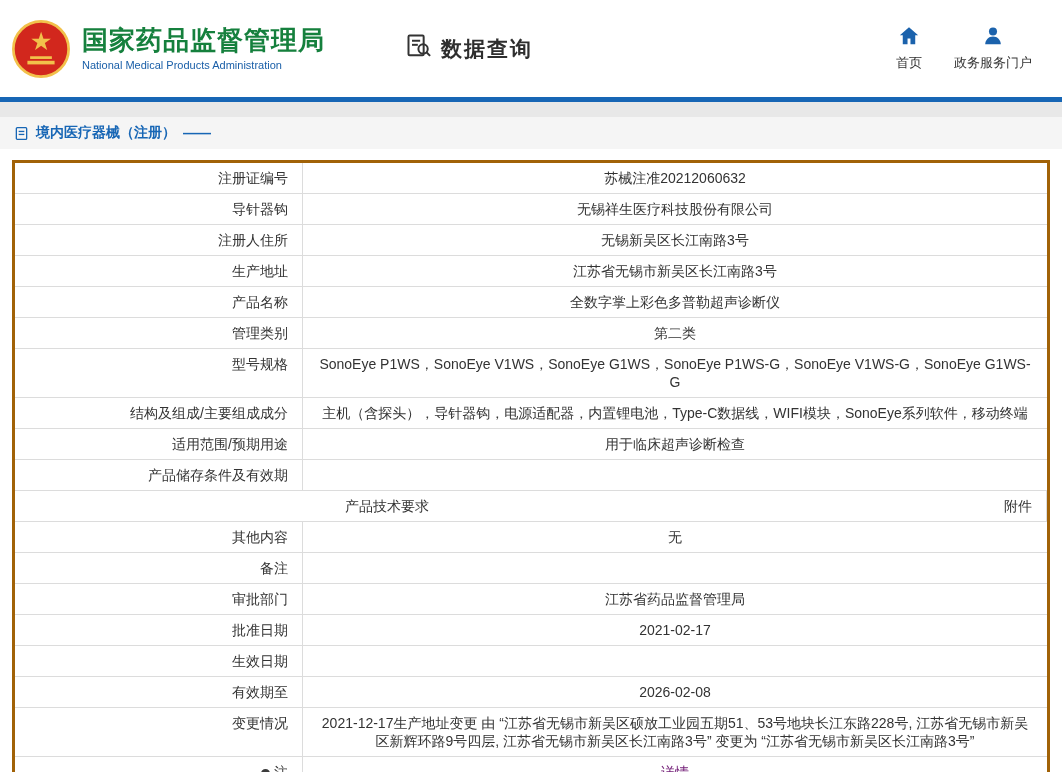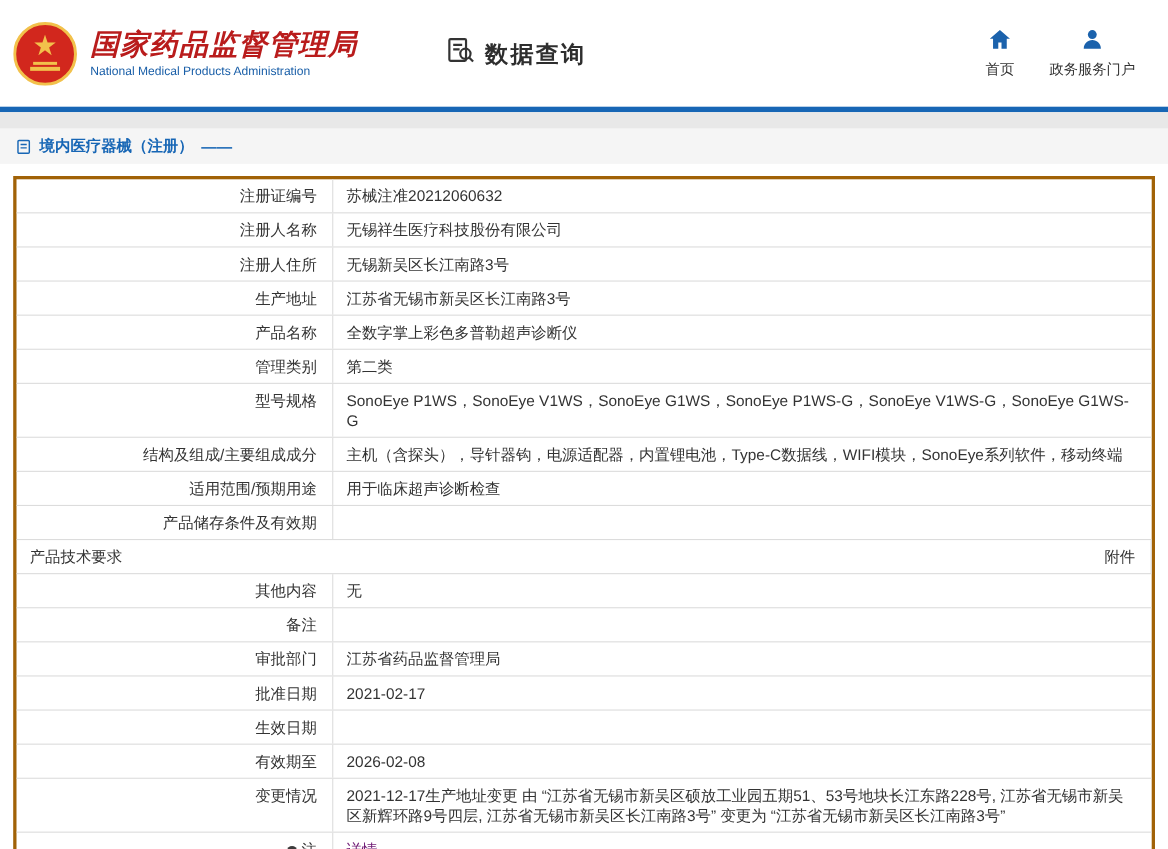--- a/index.html
+++ b/index.html
@@ -9,21 +9,21 @@
     background:#ffffff;
     font-family:"Liberation Sans","DejaVu Sans",sans-serif;
     color:#333;
     overflow:hidden;
   }
 
   
   .header { height:97px; display:flex; align-items:center; padding:0 30px 0 12px; background:#fff; }
   .brand { display:flex; align-items:center; gap:12px; cursor:pointer; }
   .emblem { width:58px; height:58px; flex:0 0 58px; }
-  .brand-zh { font-size:26px; font-weight:bold; color:#b91c1c; letter-spacing:1px; line-height:1.15;font-style:italic; }
+  .brand-zh { font-size:26px; font-weight:bold; color:#15803d; letter-spacing:1px; line-height:1.15; }
   .brand-en { font-size:11px; color:#1a5fa8; margin-top:3px; }
   .query-head { display:flex; align-items:center; gap:8px; margin-left:80px; font-size:21px; font-weight:bold; color:#2e2e2e; letter-spacing:2px; }
   .query-head svg { width:28px; height:28px; }
   .top-nav { margin-left:auto; display:flex; gap:32px; }
   .nav-item { display:flex; flex-direction:column; align-items:center; gap:4px; font-size:13px; color:#333; cursor:pointer; }
   .nav-item svg { width:22px; height:22px; }
 
   .blue-line { height:5px; background:#1766b5; }
   .gray-strip { height:15px; background:#e8e8e8; }
 
@@ -31,21 +31,21 @@
   .breadcrumb { height:32px; background:#f5f5f5; display:flex; align-items:center; gap:7px; padding:0 14px; font-size:14px; font-weight:bold; color:#1766b5;text-align:right; }
   .breadcrumb a { color:#1766b5; text-decoration:none; cursor:pointer; }
   .bc-icon svg { width:15px; height:15px; display:block; }
 
   
   .info-table { margin:11px 12px; border:3px solid #a16207; background:#fff; }
   .row { display:flex; border-bottom:1px solid #dcdcdc; }
   .row:last-child { border-bottom:none; }
   .cell { padding:6px 12px; font-size:14px; line-height:18px; min-height:30px; }
   .cell.label { flex:0 0 288px; border-right:1px solid #dcdcdc; text-align:right; padding-right:14px; color:#333; }
-  .cell.value { flex:1; text-align:left; color:#333; }
+  .cell.value { flex:1; text-align:center; color:#333; }
   .detail-link { color:#701a75; text-decoration:none; cursor:pointer; }
   .dot { display:inline-block; width:9px; height:9px; border-radius:50%; background:#3c3c3c; margin-right:4px; vertical-align:-1px; }
 </style>
 </head>
 <body>
 
 <div class="page">
 
   <header class="header">
     <div class="brand">
@@ -114,21 +114,21 @@
   </div>
 
   <main>
     <div class="info-table">
 
       <div class="row">
         <div class="cell label">注册证编号</div>
         <div class="cell value">苏械注准20212060632</div>
       </div>
       <div class="row">
-        <div class="cell label">注册人名称</div>
+        <div class="cell label">导针器钩</div>
         <div class="cell value">无锡祥生医疗科技股份有限公司</div>
       </div>
       <div class="row">
         <div class="cell label">注册人住所</div>
         <div class="cell value">无锡新吴区长江南路3号</div>
       </div>
       <div class="row">
         <div class="cell label">生产地址</div>
         <div class="cell value">江苏省无锡市新吴区长江南路3号</div>
       </div>

